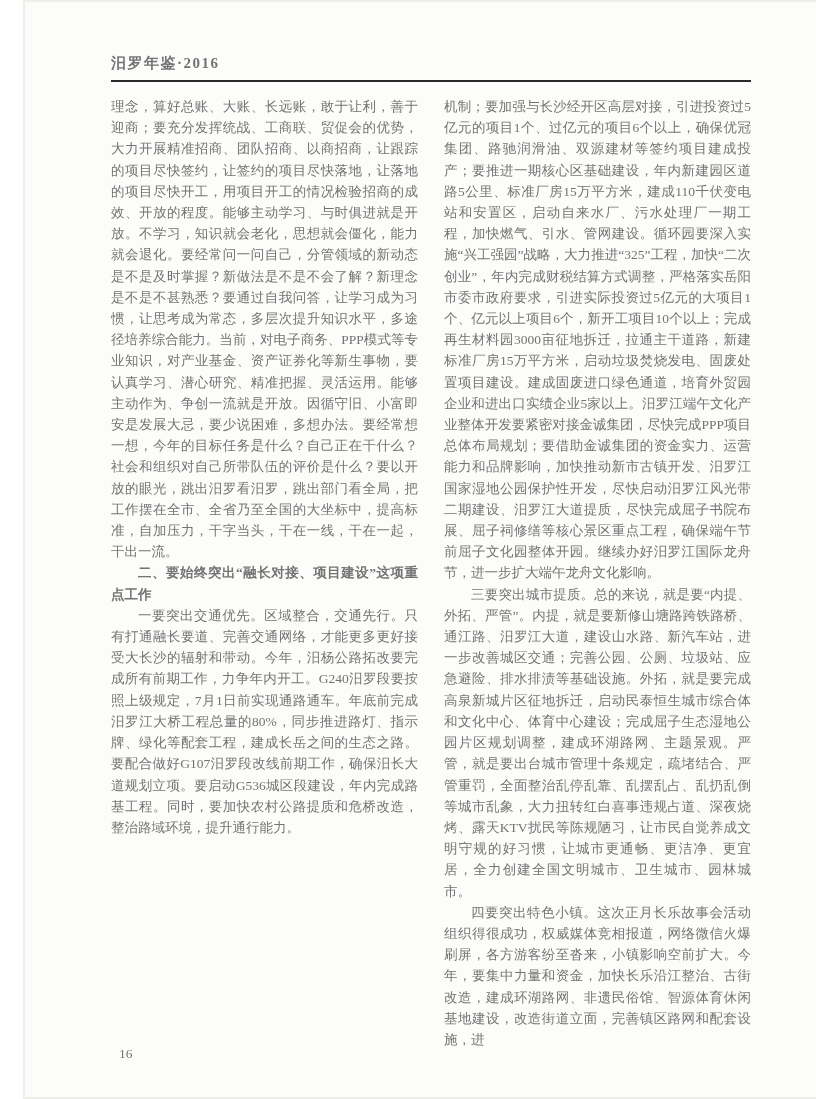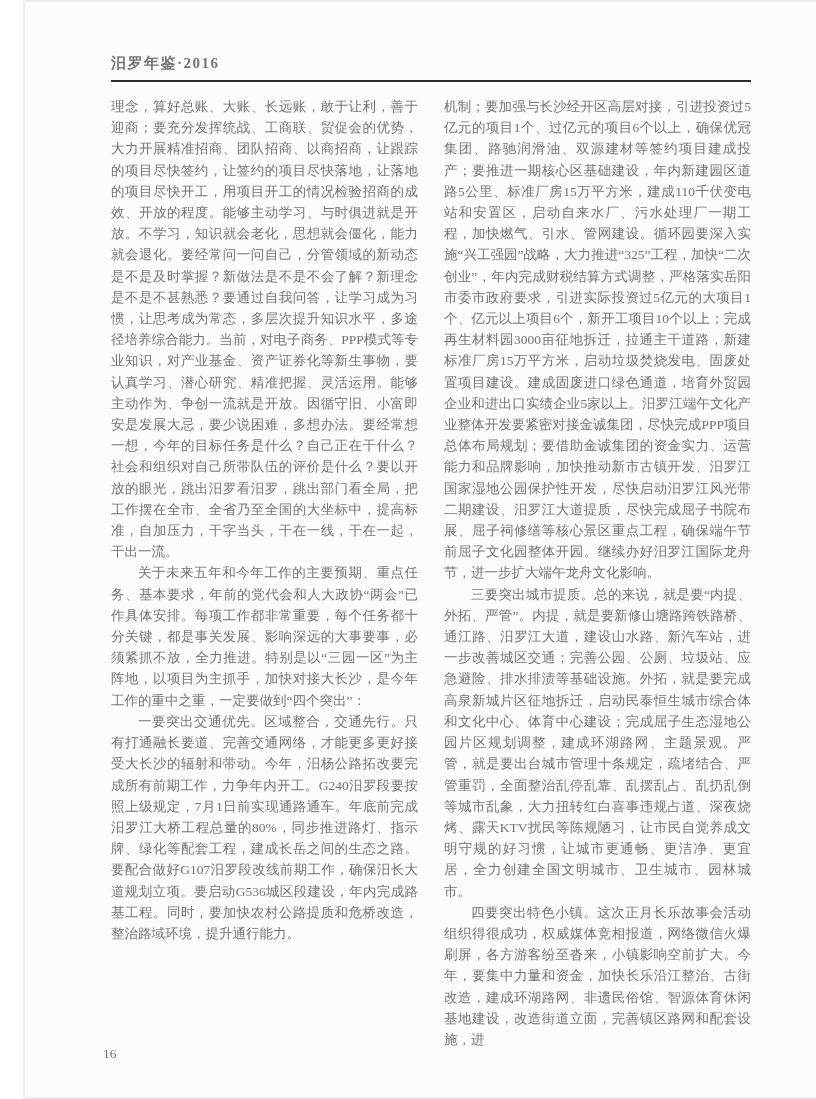--- a/index.html
+++ b/index.html
@@ -37,40 +37,40 @@
     text-align: justify;
   }
   .col p {
     margin: 0;
     text-indent: 2em;
   }
   .col p.no-indent { text-indent: 0; }
   .col p.heading { font-weight: bold; }
   .page-number {
     position: absolute;
-    left: 80px;
+    left: 96px;
     top: 1046px;
     font-size: 13.5px;
   }
 </style>
 </head>
 <body>
 
 <div class="page">
 
   <header>
     <div class="header-title">汨罗年鉴·2016</div>
     <div class="header-rule"></div>
   </header>
 
   <main class="columns">
 
     <div class="col">
       <p class="no-indent">理念，算好总账、大账、长远账，敢于让利，善于迎商；要充分发挥统战、工商联、贸促会的优势，大力开展精准招商、团队招商、以商招商，让跟踪的项目尽快签约，让签约的项目尽快落地，让落地的项目尽快开工，用项目开工的情况检验招商的成效、开放的程度。能够主动学习、与时俱进就是开放。不学习，知识就会老化，思想就会僵化，能力就会退化。要经常问一问自己，分管领域的新动态是不是及时掌握？新做法是不是不会了解？新理念是不是不甚熟悉？要通过自我问答，让学习成为习惯，让思考成为常态，多层次提升知识水平，多途径培养综合能力。当前，对电子商务、PPP模式等专业知识，对产业基金、资产证券化等新生事物，要认真学习、潜心研究、精准把握、灵活运用。能够主动作为、争创一流就是开放。因循守旧、小富即安是发展大忌，要少说困难，多想办法。要经常想一想，今年的目标任务是什么？自己正在干什么？社会和组织对自己所带队伍的评价是什么？要以开放的眼光，跳出汨罗看汨罗，跳出部门看全局，把工作摆在全市、全省乃至全国的大坐标中，提高标准，自加压力，干字当头，干在一线，干在一起，干出一流。</p>
-      <p>关于未来五年和今年工作的主要预期、重点任务、基本要求，年前的党代会和人大政协“两会”已作具体安排。每项工作都非常重要，每个任务都十分关键，都是事关发展、影响深远的大事要事，必须紧抓不放，全力推进。特别是以“三园一区”为主阵地，以项目为主抓手，加快对接大长沙，是今年工作的重中之重，一定要做到“四个突出”：</p>
+      <p class="heading">二、要始终突出“融长对接、项目建设”这项重点工作</p>
       <p>一要突出交通优先。区域整合，交通先行。只有打通融长要道、完善交通网络，才能更多更好接受大长沙的辐射和带动。今年，汨杨公路拓改要完成所有前期工作，力争年内开工。G240汨罗段要按照上级规定，7月1日前实现通路通车。年底前完成汨罗江大桥工程总量的80%，同步推进路灯、指示牌、绿化等配套工程，建成长岳之间的生态之路。要配合做好G107汨罗段改线前期工作，确保汨长大道规划立项。要启动G536城区段建设，年内完成路基工程。同时，要加快农村公路提质和危桥改造，整治路域环境，提升通行能力。</p>
     </div>
 
     <div class="col">
       <p class="no-indent">机制；要加强与长沙经开区高层对接，引进投资过5亿元的项目1个、过亿元的项目6个以上，确保优冠集团、路驰润滑油、双源建材等签约项目建成投产；要推进一期核心区基础建设，年内新建园区道路5公里、标准厂房15万平方米，建成110千伏变电站和安置区，启动自来水厂、污水处理厂一期工程，加快燃气、引水、管网建设。循环园要深入实施“兴工强园”战略，大力推进“325”工程，加快“二次创业”，年内完成财税结算方式调整，严格落实岳阳市委市政府要求，引进实际投资过5亿元的大项目1个、亿元以上项目6个，新开工项目10个以上；完成再生材料园3000亩征地拆迁，拉通主干道路，新建标准厂房15万平方米，启动垃圾焚烧发电、固废处置项目建设。建成固废进口绿色通道，培育外贸园企业和进出口实绩企业5家以上。汨罗江端午文化产业整体开发要紧密对接金诚集团，尽快完成PPP项目总体布局规划；要借助金诚集团的资金实力、运营能力和品牌影响，加快推动新市古镇开发、汨罗江国家湿地公园保护性开发，尽快启动汨罗江风光带二期建设、汨罗江大道提质，尽快完成屈子书院布展、屈子祠修缮等核心景区重点工程，确保端午节前屈子文化园整体开园。继续办好汨罗江国际龙舟节，进一步扩大端午龙舟文化影响。</p>
       <p>三要突出城市提质。总的来说，就是要“内提、外拓、严管”。内提，就是要新修山塘路跨铁路桥、通江路、汨罗江大道，建设山水路、新汽车站，进一步改善城区交通；完善公园、公厕、垃圾站、应急避险、排水排渍等基础设施。外拓，就是要完成高泉新城片区征地拆迁，启动民泰恒生城市综合体和文化中心、体育中心建设；完成屈子生态湿地公园片区规划调整，建成环湖路网、主题景观。严管，就是要出台城市管理十条规定，疏堵结合、严管重罚，全面整治乱停乱靠、乱摆乱占、乱扔乱倒等城市乱象，大力扭转红白喜事违规占道、深夜烧烤、露天KTV扰民等陈规陋习，让市民自觉养成文明守规的好习惯，让城市更通畅、更洁净、更宜居，全力创建全国文明城市、卫生城市、园林城市。</p>
       <p>四要突出特色小镇。这次正月长乐故事会活动组织得很成功，权威媒体竞相报道，网络微信火爆刷屏，各方游客纷至沓来，小镇影响空前扩大。今年，要集中力量和资金，加快长乐沿江整治、古街改造，建成环湖路网、非遗民俗馆、智源体育休闲基地建设，改造街道立面，完善镇区路网和配套设施，进</p>
     </div>
 
   </main>

